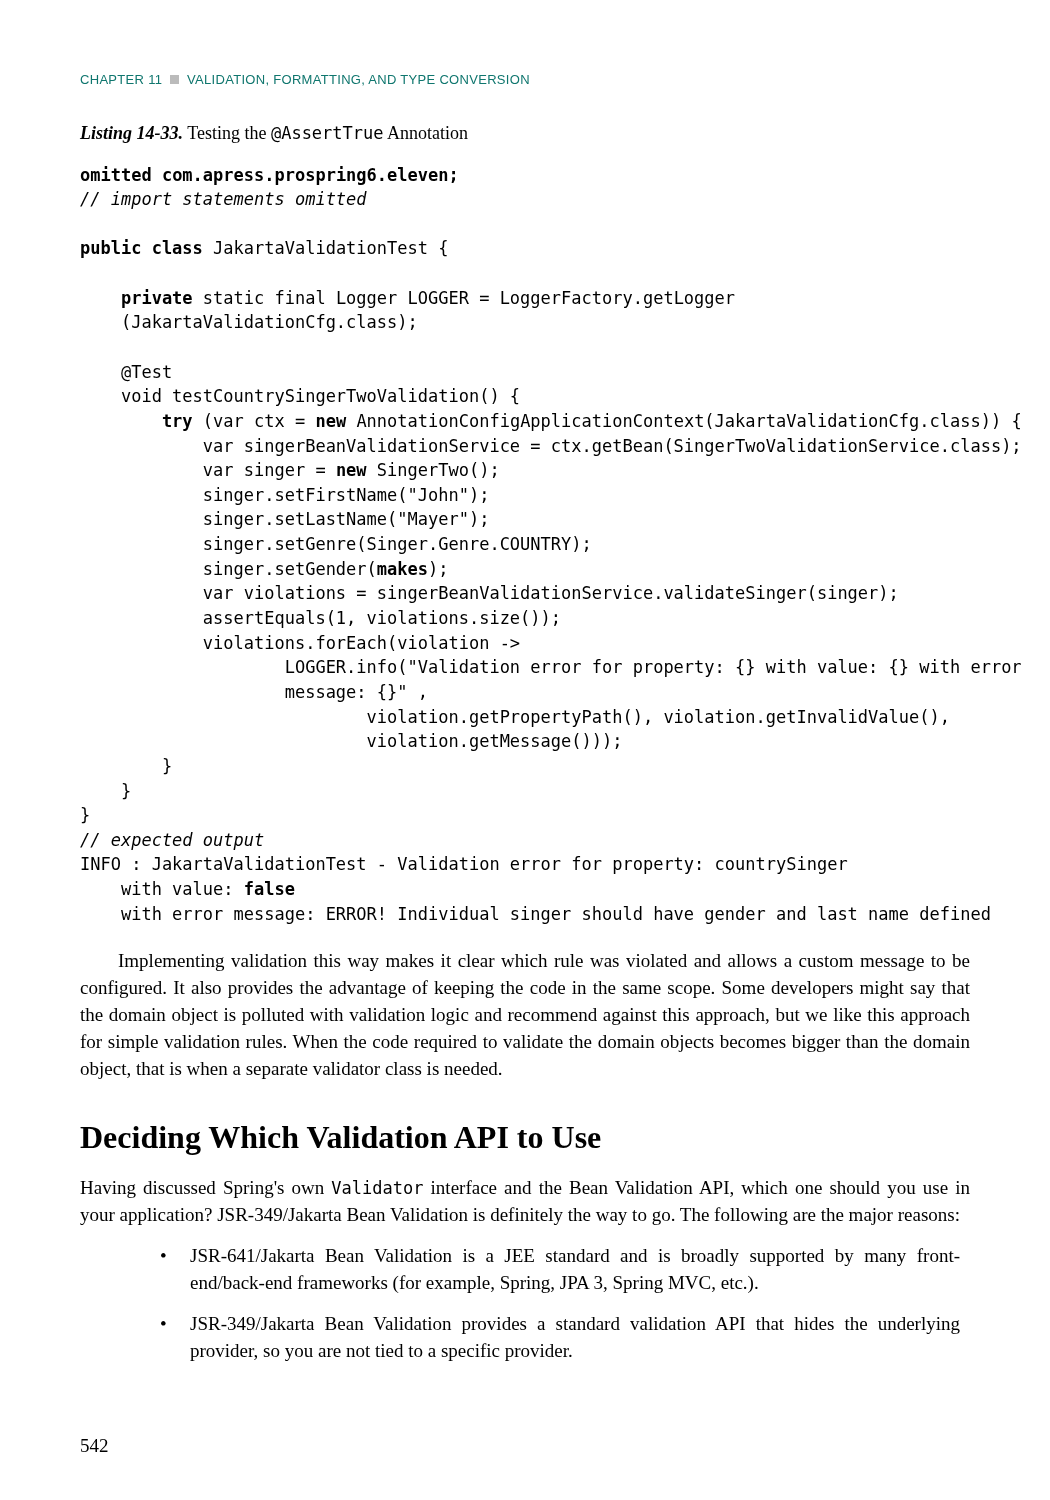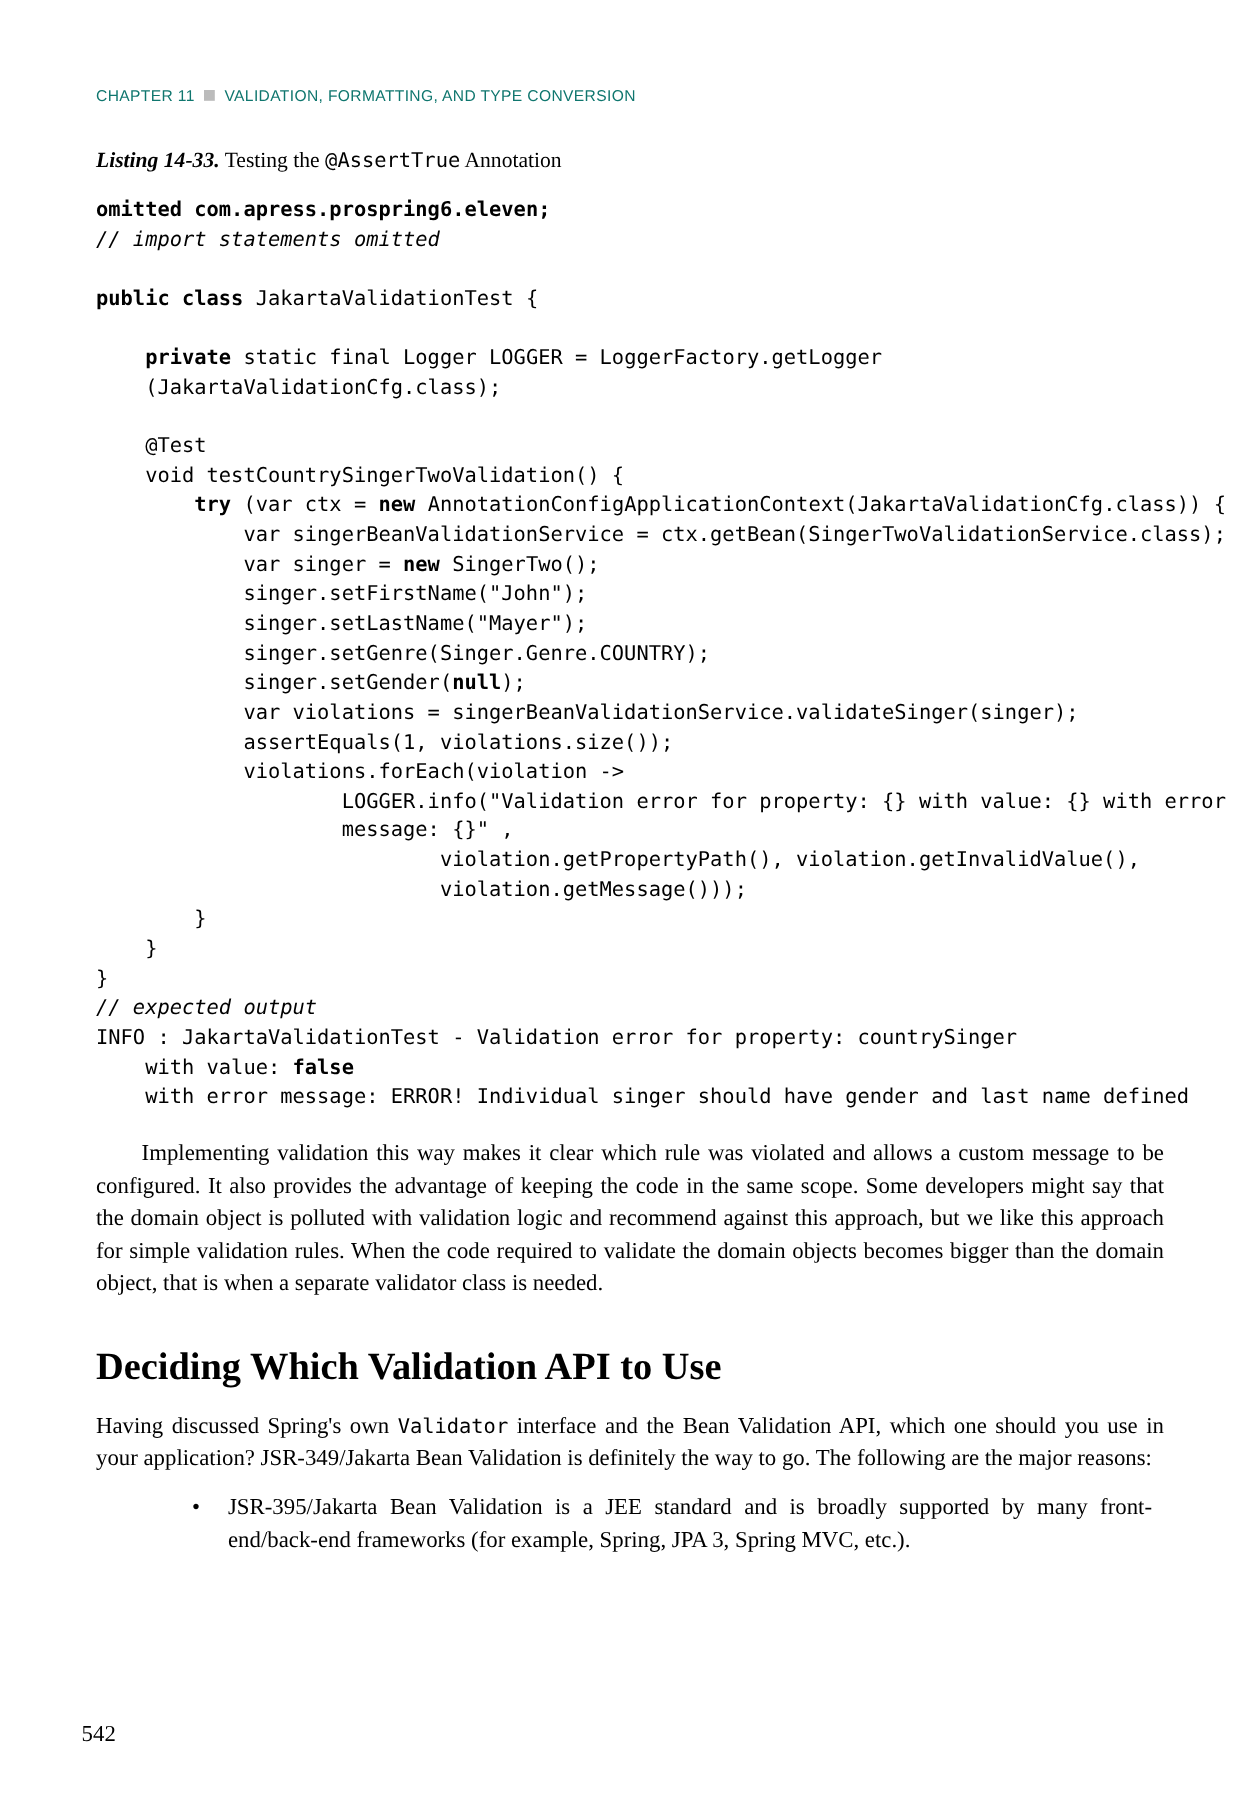--- a/index.html
+++ b/index.html
@@ -85,21 +85,21 @@
   }
   ul.bullets li::before {
     content: "•";
     position: absolute;
     left: -30px;
     top: 0;
     font-size: 19px;
   }
   .page-no {
     position: absolute;
-    left: 68px;
+    left: 80px;
     bottom: 40px;
     font-family: "Times New Roman", Georgia, serif;
     font-size: 19px;
   }
   .mono-inline {
     font-family: "Lucida Sans Typewriter", "DejaVu Sans Mono", Consolas, monospace;
     font-size: 17px;
   }
 </style>
 </head>
@@ -124,21 +124,21 @@
 <span>    (JakartaValidationCfg.class);</span>
 
 <span>    @Test</span>
 <span>    void testCountrySingerTwoValidation() {</span>
 <span class="kw">        try</span><span> (var ctx = </span><span class="kw">new</span><span> AnnotationConfigApplicationContext(JakartaValidationCfg.class)) {</span>
 <span>            var singerBeanValidationService = ctx.getBean(SingerTwoValidationService.class);</span>
 <span>            var singer = </span><span class="kw">new</span><span> SingerTwo();</span>
 <span>            singer.setFirstName("John");</span>
 <span>            singer.setLastName("Mayer");</span>
 <span>            singer.setGenre(Singer.Genre.COUNTRY);</span>
-<span>            singer.setGender(</span><span class="kw">null</span><span>);</span>
+<span>            singer.setGender(</span><span class="kw">makes</span><span>);</span>
 <span>            var violations = singerBeanValidationService.validateSinger(singer);</span>
 <span>            assertEquals(1, violations.size());</span>
 <span>            violations.forEach(violation -&gt;</span>
 <span>                    LOGGER.info("Validation error for property: {} with value: {} with error </span>
 <span>                    message: {}" ,</span>
 <span>                            violation.getPropertyPath(), violation.getInvalidValue(), </span>
 <span>                            violation.getMessage()));</span>
 <span>        }</span>
 <span>    }</span>
 <span>}</span>
@@ -149,16 +149,17 @@
 
 <p class="body-para">Implementing validation this way makes it clear which rule was violated and allows a custom message to be configured. It also provides the advantage of keeping the code in the same scope. Some developers might say that the domain object is polluted with validation logic and recommend against this approach, but we like this approach for simple validation rules. When the code required to validate the domain objects becomes bigger than the domain object, that is when a separate validator class is needed.</p>
 
 <h2 class="section">Deciding Which Validation API to Use</h2>
 
 <p class="section-para">
   <span>Having discussed Spring's own </span><span class="mono-inline">Validator</span><span> interface and the Bean Validation API, which one should you use in your application? JSR-349/Jakarta Bean Validation is definitely the way to go. The following are the major reasons:</span>
 </p>
 
 <ul class="bullets">
-  <li>JSR-395/Jakarta Bean Validation is a JEE standard and is broadly supported by many front-end/back-end frameworks (for example, Spring, JPA 3, Spring MVC, etc.).</li>
+  <li>JSR-641/Jakarta Bean Validation is a JEE standard and is broadly supported by many front-end/back-end frameworks (for example, Spring, JPA 3, Spring MVC, etc.).</li>
+  <li>JSR-349/Jakarta Bean Validation provides a standard validation API that hides the underlying provider, so you are not tied to a specific provider.</li>
 </ul>
 
 <div class="page-no">542</div>
 
 </body></html>

